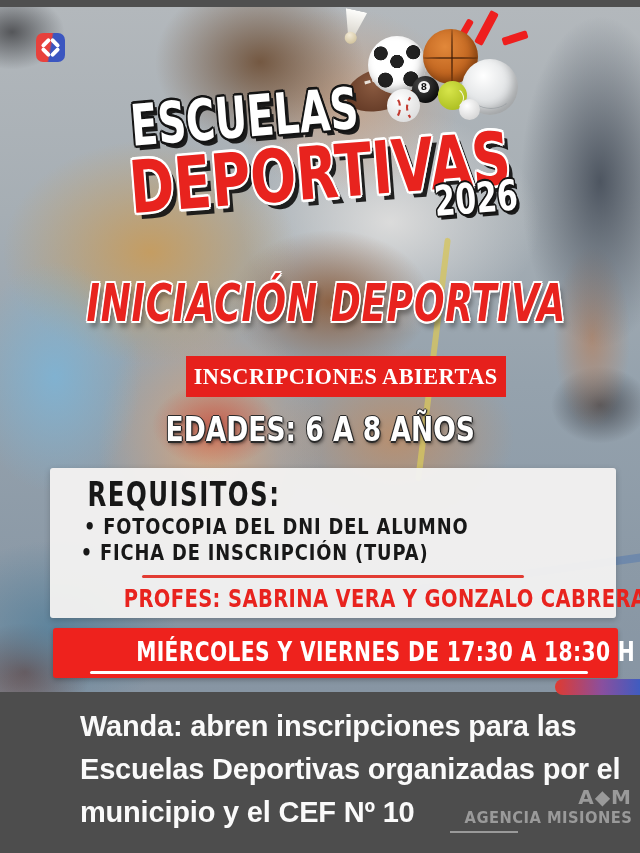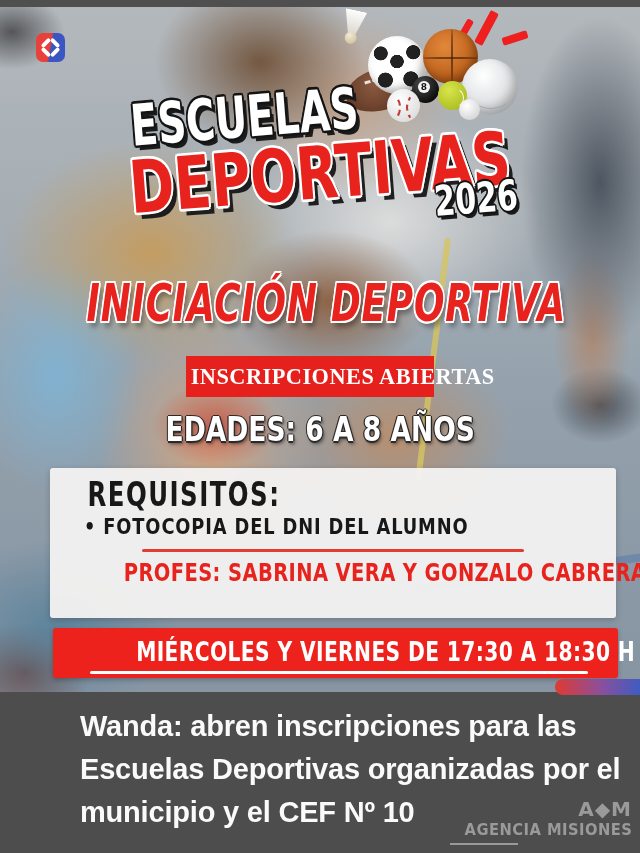--- a/index.html
+++ b/index.html
@@ -118,21 +118,21 @@
       3px 3px 0 #1b1b1b;}
 
   .subtitle-row{position:absolute;left:0;right:0;top:266px;text-align:center;padding-left:12px;}
   .subtitle{display:inline-block;white-space:nowrap;font-style:italic;font-weight:800;
     font-size:46px;letter-spacing:1px;color:#e8231e;
     transform:scaleX(.78) scaleY(1.12);transform-origin:center top;
     text-shadow:-2px 0 #fff,2px 0 #fff,0 -2px #fff,0 2px #fff,
       -1.5px -1.5px #fff,1.5px 1.5px #fff,1.5px -1.5px #fff,-1.5px 1.5px #fff,
       4px 5px 6px rgba(0,0,0,.35);}
 
-  .banner{position:absolute;left:186px;top:349px;width:248px;height:41px;background:#e6201c;
+  .banner{position:absolute;left:186px;top:349px;width:320px;height:41px;background:#e6201c;
     text-align:center;}
   .banner span{display:inline-block;font-family:"Liberation Serif",serif;font-weight:700;
     font-size:23px;line-height:41px;color:#fff;letter-spacing:.5px;white-space:nowrap;
     transform:scaleX(.97);transform-origin:center;}
 
   .ages-row{position:absolute;left:0;right:0;top:402px;text-align:center;}
   .ages{display:inline-block;white-space:nowrap;font-weight:800;font-size:34px;color:#fff;
     transform:scaleX(.78);transform-origin:center;
     text-shadow:-1.5px 0 #2a2a2a,1.5px 0 #2a2a2a,0 -1.5px #2a2a2a,0 1.5px #2a2a2a,
       2px 3px 4px rgba(0,0,0,.5);}
@@ -161,21 +161,21 @@
     border-radius:2px;}
 
   .grad-bar{position:absolute;left:555px;top:679px;width:85px;height:16px;z-index:6;
     background:linear-gradient(90deg,#e03a30,#8a4f9e 55%,#3f5cc0);border-radius:8px 0 0 8px;}
 
   
   .caption{position:absolute;left:0;top:692px;width:640px;height:161px;background:#4d4d4d;z-index:4;margin-left:40px;}
   .headline{position:absolute;left:40px;top:13px;width:582px;margin:0;
     font-family:"Liberation Sans",sans-serif;font-weight:700;font-size:29px;line-height:43px;
     letter-spacing:-.2px;color:#fafafa;}
-  .agency{position:absolute;right:48px;bottom:8px;}
+  .agency{position:absolute;right:48px;bottom:20px;}
   .agency-mono{display:block;text-align:right;font-weight:800;font-size:20px;letter-spacing:1px;
     color:#9a9a9a;line-height:18px;}
   .agency-name{display:block;white-space:nowrap;font-weight:800;font-size:16px;letter-spacing:.5px;
     color:#9a9a9a;transform:scaleX(.92);transform-origin:right center;margin-top:2px;}
   .agency-underline{width:68px;height:2px;background:#9a9a9a;margin-top:4px;}
 </style>
 </head>
 <body>
 
 <div class="screen">
@@ -233,20 +233,23 @@
     <div class="ages-row">
       <span class="ages">EDADES: 6 A 8 AÑOS</span>
     </div>
 
     <div class="reqbox">
       <span class="req-heading">REQUISITOS:</span>
       <ul class="req-list">
         <li>
           <span class="req-item">FOTOCOPIA DEL DNI DEL ALUMNO</span>
         </li>
+        <li>
+          <span class="req-item">FICHA DE INSCRIPCIÓN (TUPA)</span>
+        </li>
       </ul>
       <div class="req-divider"></div>
       <span class="teachers">PROFES: SABRINA VERA Y GONZALO CABRERA</span>
     </div>
 
     <div class="band">
       <span class="band-text">MIÉRCOLES Y VIERNES DE 17:30 A 18:30 H</span>
       <div class="band-underline"></div>
     </div>
   </div>

